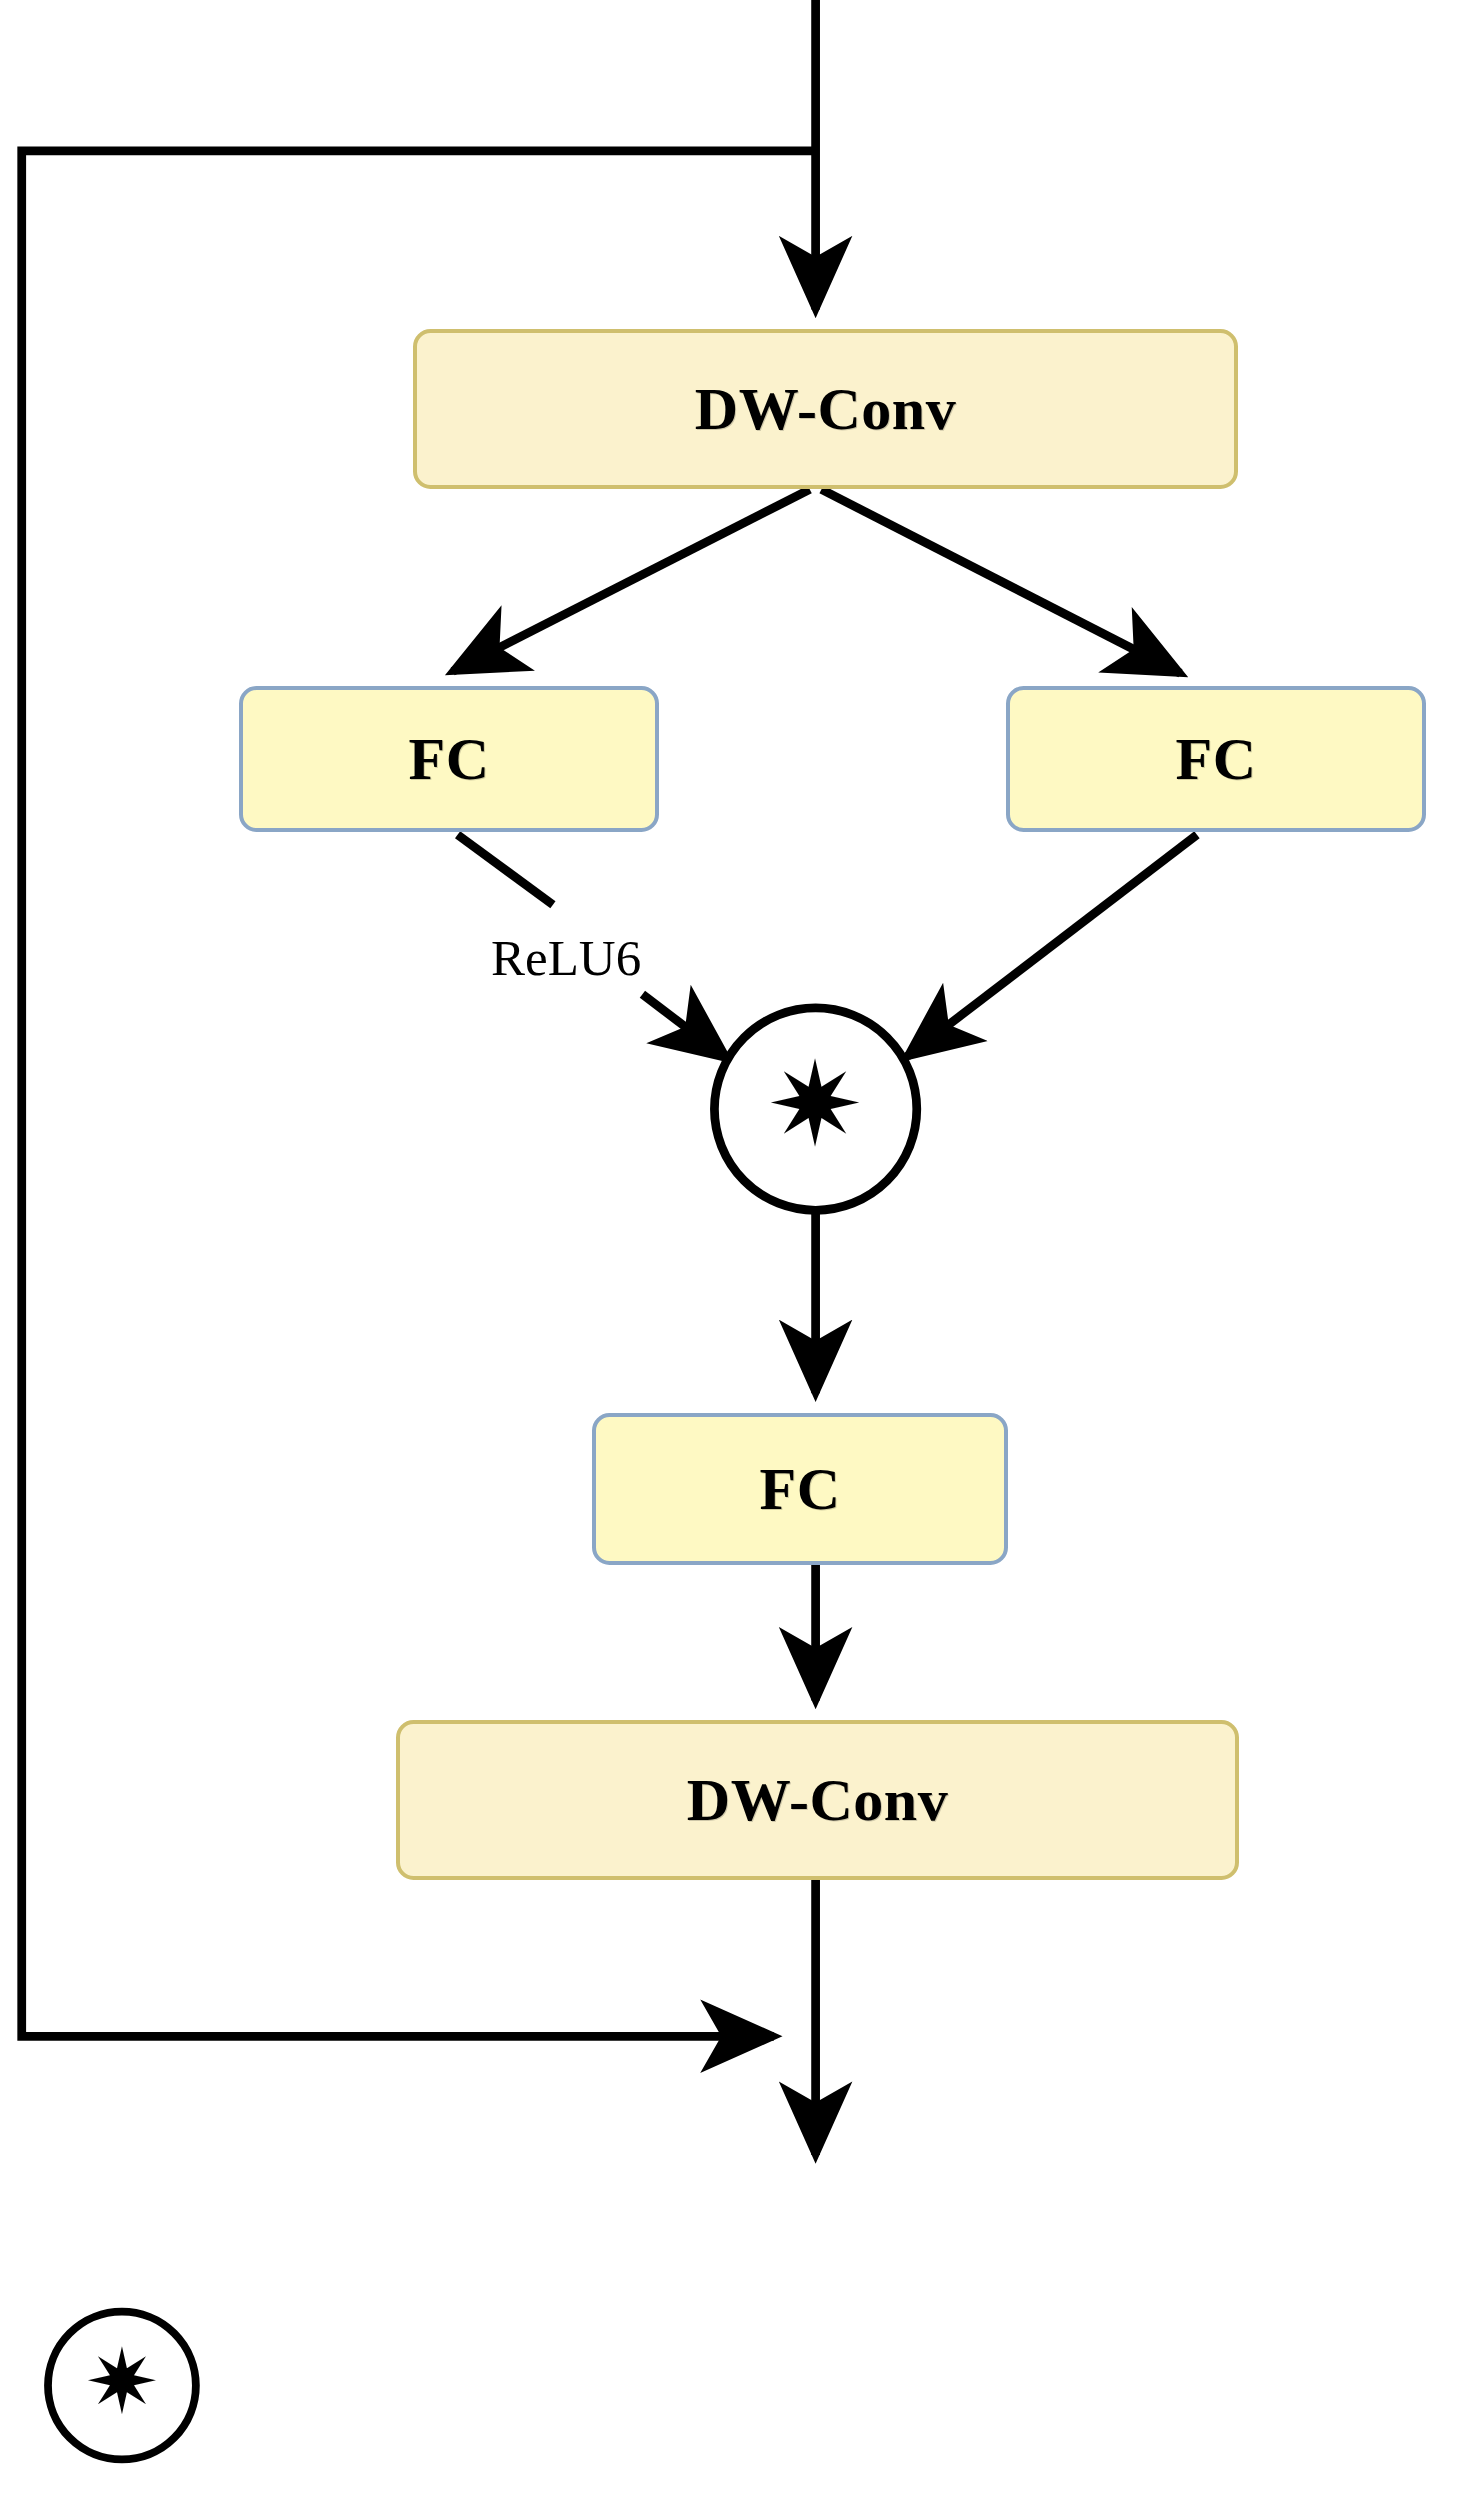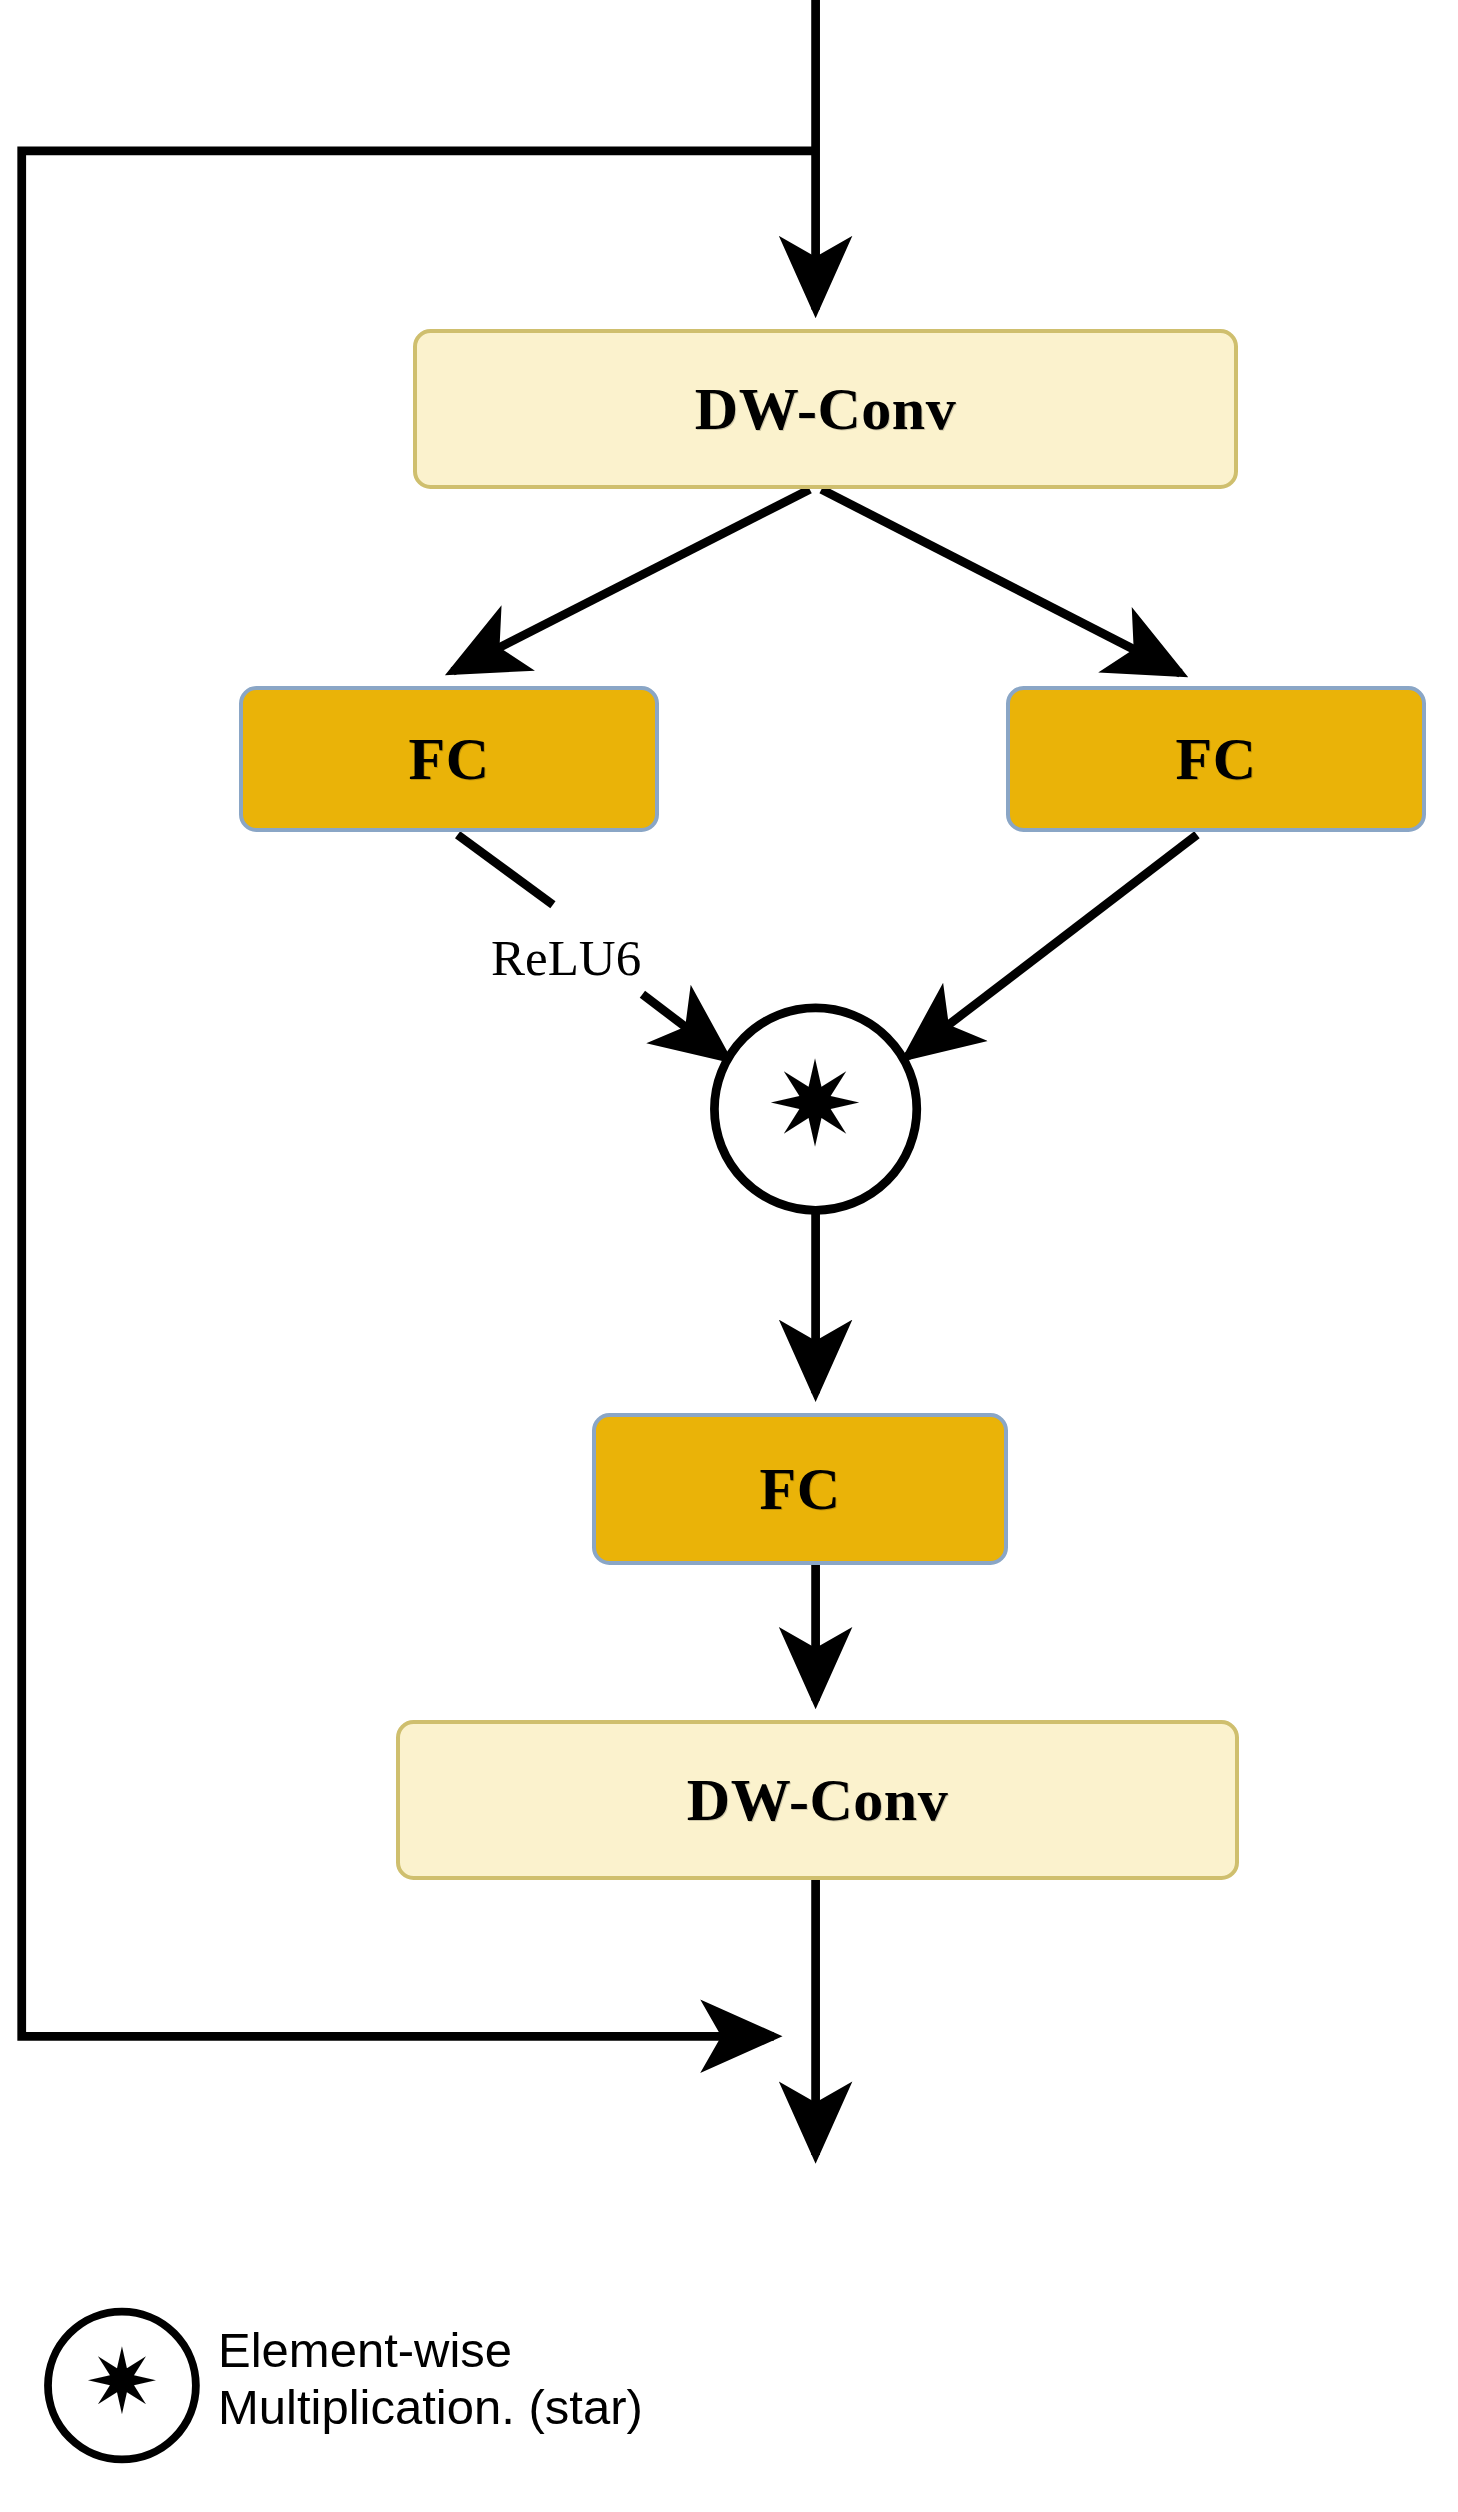--- a/index.html
+++ b/index.html
@@ -39,21 +39,21 @@
     color: #000000;
     letter-spacing: 0.5px;
     text-shadow: 1px 1px 0 rgba(0,0,0,0.18);
   }
   .node-yellow {
     background: #FBF2CD;
     border: 4.9px solid #CFBF6E;
     margin-left: 24px;
   }
   .node-blue {
-    background: #eab308;
+    background: #fef9c3;
     border: 4.9px solid #8AA6C6;
   }
   .edge-label {
     position: absolute;
     font-family: "Liberation Serif", serif;
     font-weight: normal;
     color: #000000;
     white-space: nowrap;
     text-align: center;
   }
@@ -145,17 +145,15 @@
   <div class="node-box node-blue" style="left:592px; top:1413px; width:416px; height:152px; font-size:60px;">
     <span>FC</span>
   </div>
 
   <div class="node-box node-yellow" style="left:372px; top:1720px; width:843px; height:160px; font-size:60px;">
     <span>DW-Conv</span>
   </div>
 
   <div class="edge-label" style="left:491px; top:929px; font-size:51px;">ReLU6</div>
 
-  <div class="legend-text" style="left:218px; top:2322px; font-size:49px;">Element-wise
-Multiplication. (star)</div>
 
 </div>
 
 
 </body></html>

